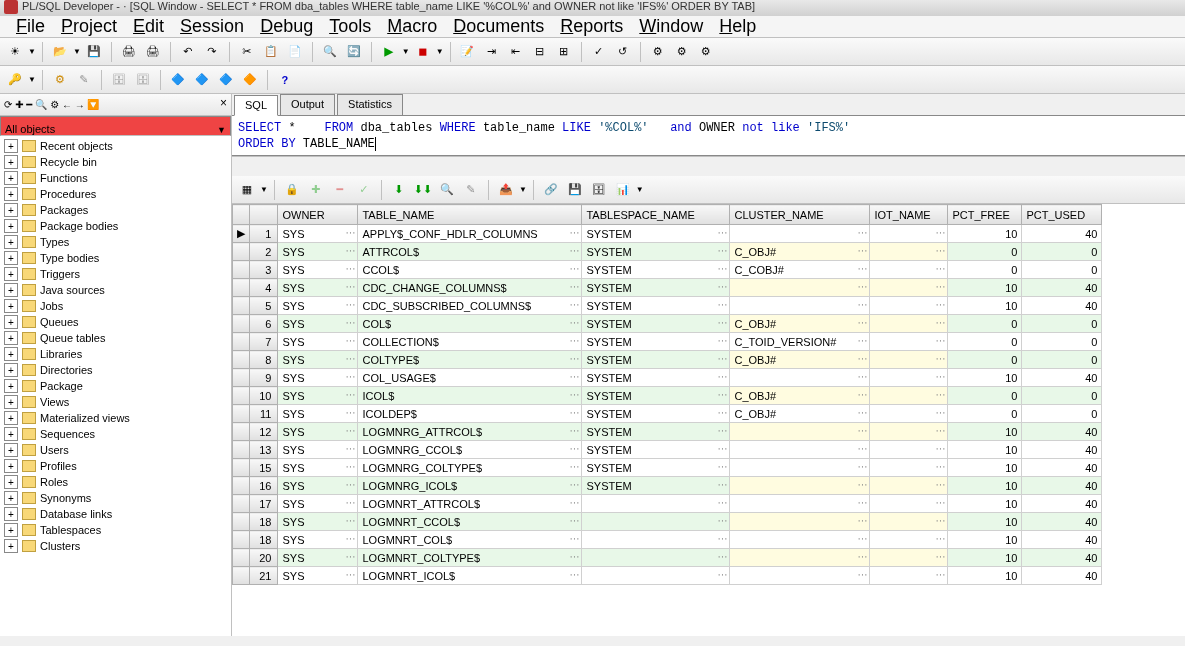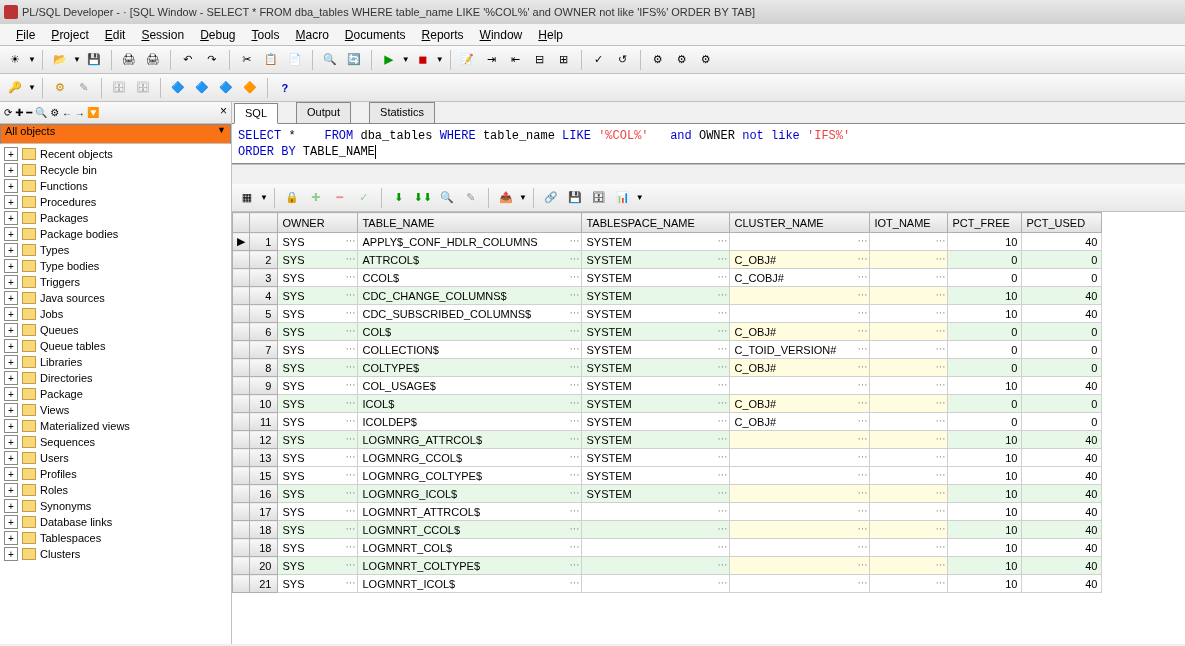--- a/index.html
+++ b/index.html
@@ -1,41 +1,41 @@
 <!DOCTYPE html>
 <html><head>
 <meta charset="utf-8">
 <style>
 * { box-sizing: border-box; margin: 0; padding: 0; }
 body { font-family: Tahoma, Arial, sans-serif; font-size: 11px; background: #f0f0f0; overflow: hidden; width: 1185px; height: 646px; }
-.titlebar { height: 24px; background: linear-gradient(to bottom, #e8e8e8, #d0d0d0); display: flex; align-items: center; padding: 0 4px; font-size: 11px; color: #333; }
+.titlebar { height: 16px; background: linear-gradient(to bottom, #e8e8e8, #d0d0d0); display: flex; padding: 0 4px; font-size: 11px; color: #333; }
 .titlebar .app-icon { width: 14px; height: 14px; background: #b33; margin-right: 4px; border-radius: 2px; }
 .menubar { height: 22px; background: #f5f5f5; display: flex; align-items: center; padding: 0 8px; border-bottom: 1px solid #c0c0c0; }
-.menubar span { padding: 2px 8px; cursor: pointer; font-size: 12px; }
+.menubar span { padding: 2px 8px; cursor: pointer; font-size: 18px; }
 .menubar span u { text-decoration: underline; }
 .toolbar { height: 28px; background: linear-gradient(to bottom, #fafafa, #e8e8e8); display: flex; align-items: center; padding: 0 4px; border-bottom: 1px solid #c0c0c0; gap: 2px; }
 .tbtn { width: 22px; height: 22px; display: flex; align-items: center; justify-content: center; cursor: pointer; border: 1px solid transparent; }
 .tsep { width: 1px; height: 20px; background: #c0c0c0; margin: 0 4px; }
 .main { display: flex; height: calc(100% - 104px); }
 .sidebar { width: 232px; background: #fff; border-right: 1px solid #c0c0c0; display: flex; flex-direction: column; }
 .sidebar-tb { height: 22px; background: linear-gradient(to bottom, #fafafa, #e8e8e8); border-bottom: 1px solid #c0c0c0; display: flex; align-items: center; padding: 0 4px; gap: 2px; position: relative; }
 .sidebar-tb .close { position: absolute; right: 4px; top: 2px; cursor: pointer; font-size: 12px; }
-.filter { height: 20px; border: 1px solid #888; background: #f97316; padding: 0 4px; display: flex; align-items: flex-start; font-size: 11px; border-bottom: 1px solid #c0c0c0; }
+.filter { height: 20px; border: 1px solid #888; background: #ef4444; padding: 0 4px; display: flex; align-items: flex-end; font-size: 11px; border-bottom: 1px solid #c0c0c0; }
 .filter .dd { margin-left: auto; font-size: 9px; }
 .tree { flex: 1; overflow: auto; padding: 2px 0; }
 .tree-item { display: flex; align-items: center; padding: 1px 4px; cursor: pointer; }
 .tree-item .exp { width: 14px; height: 14px; border: 1px solid #888; font-size: 10px; display: flex; align-items: center; justify-content: center; margin-right: 4px; background: #fff; }
 .tree-item .fold { width: 14px; height: 12px; background: #f8d878; border: 1px solid #c0a040; margin-right: 4px; }
 .content { flex: 1; display: flex; flex-direction: column; background: #f0f0f0; }
-.tabs { height: 22px; display: flex; background: #f0f0f0; border-bottom: 1px solid #888; padding-left: 2px; gap: 16px; }
+.tabs { height: 22px; display: flex; background: #f0f0f0; border-bottom: 1px solid #888; padding-left: 2px; }
 .tab { padding: 3px 10px 2px; border: 1px solid #888; border-bottom: none; margin-right: 2px; background: #e8e8e8; cursor: pointer; font-size: 11px; }
 .tab.active { background: #fff; border-bottom: 1px solid #fff; position: relative; top: 1px; }
 .sql-editor { height: 40px; background: #fff; border-bottom: 1px solid #888; padding: 4px 6px; font-family: 'Courier New', monospace; font-size: 12px; line-height: 16px; white-space: pre; overflow: hidden; }
 .kw { color: #0000cc; }
-.str { color: #ef4444; }
+.str { color: #0c4a6e; }
 .cursor-mark { border-right: 1px solid #000; animation: blink 1s infinite; }
 @keyframes blink { 50% { border-color: transparent; } }
 .grid-toolbar { height: 28px; background: linear-gradient(to bottom, #fafafa, #e8e8e8); border-bottom: 1px solid #c0c0c0; display: flex; align-items: center; padding: 0 4px; gap: 2px; }
 .grid-wrap { flex: 1; overflow: auto; background: #fff; }
 .grid { border-collapse: collapse; font-size: 11px; font-family: Tahoma, Arial, sans-serif; }
 .grid th { background: linear-gradient(to bottom, #f8f8f8, #e0e0e0); border: 1px solid #b0b0b0; padding: 2px 4px; font-weight: normal; text-align: left; height: 20px; }
 .grid td { border: 1px solid #d0d0d0; padding: 1px 4px; height: 18px; position: relative; }
 .grid .rownum { background: linear-gradient(to bottom, #f8f8f8, #e0e0e0); text-align: right; padding-right: 6px; width: 28px; border: 1px solid #b0b0b0; }
 .grid .rowmark { background: linear-gradient(to bottom, #f8f8f8, #e0e0e0); width: 16px; text-align: center; border: 1px solid #b0b0b0; }
 .grid tr.even td.cell { background: #e8f8e8; }

